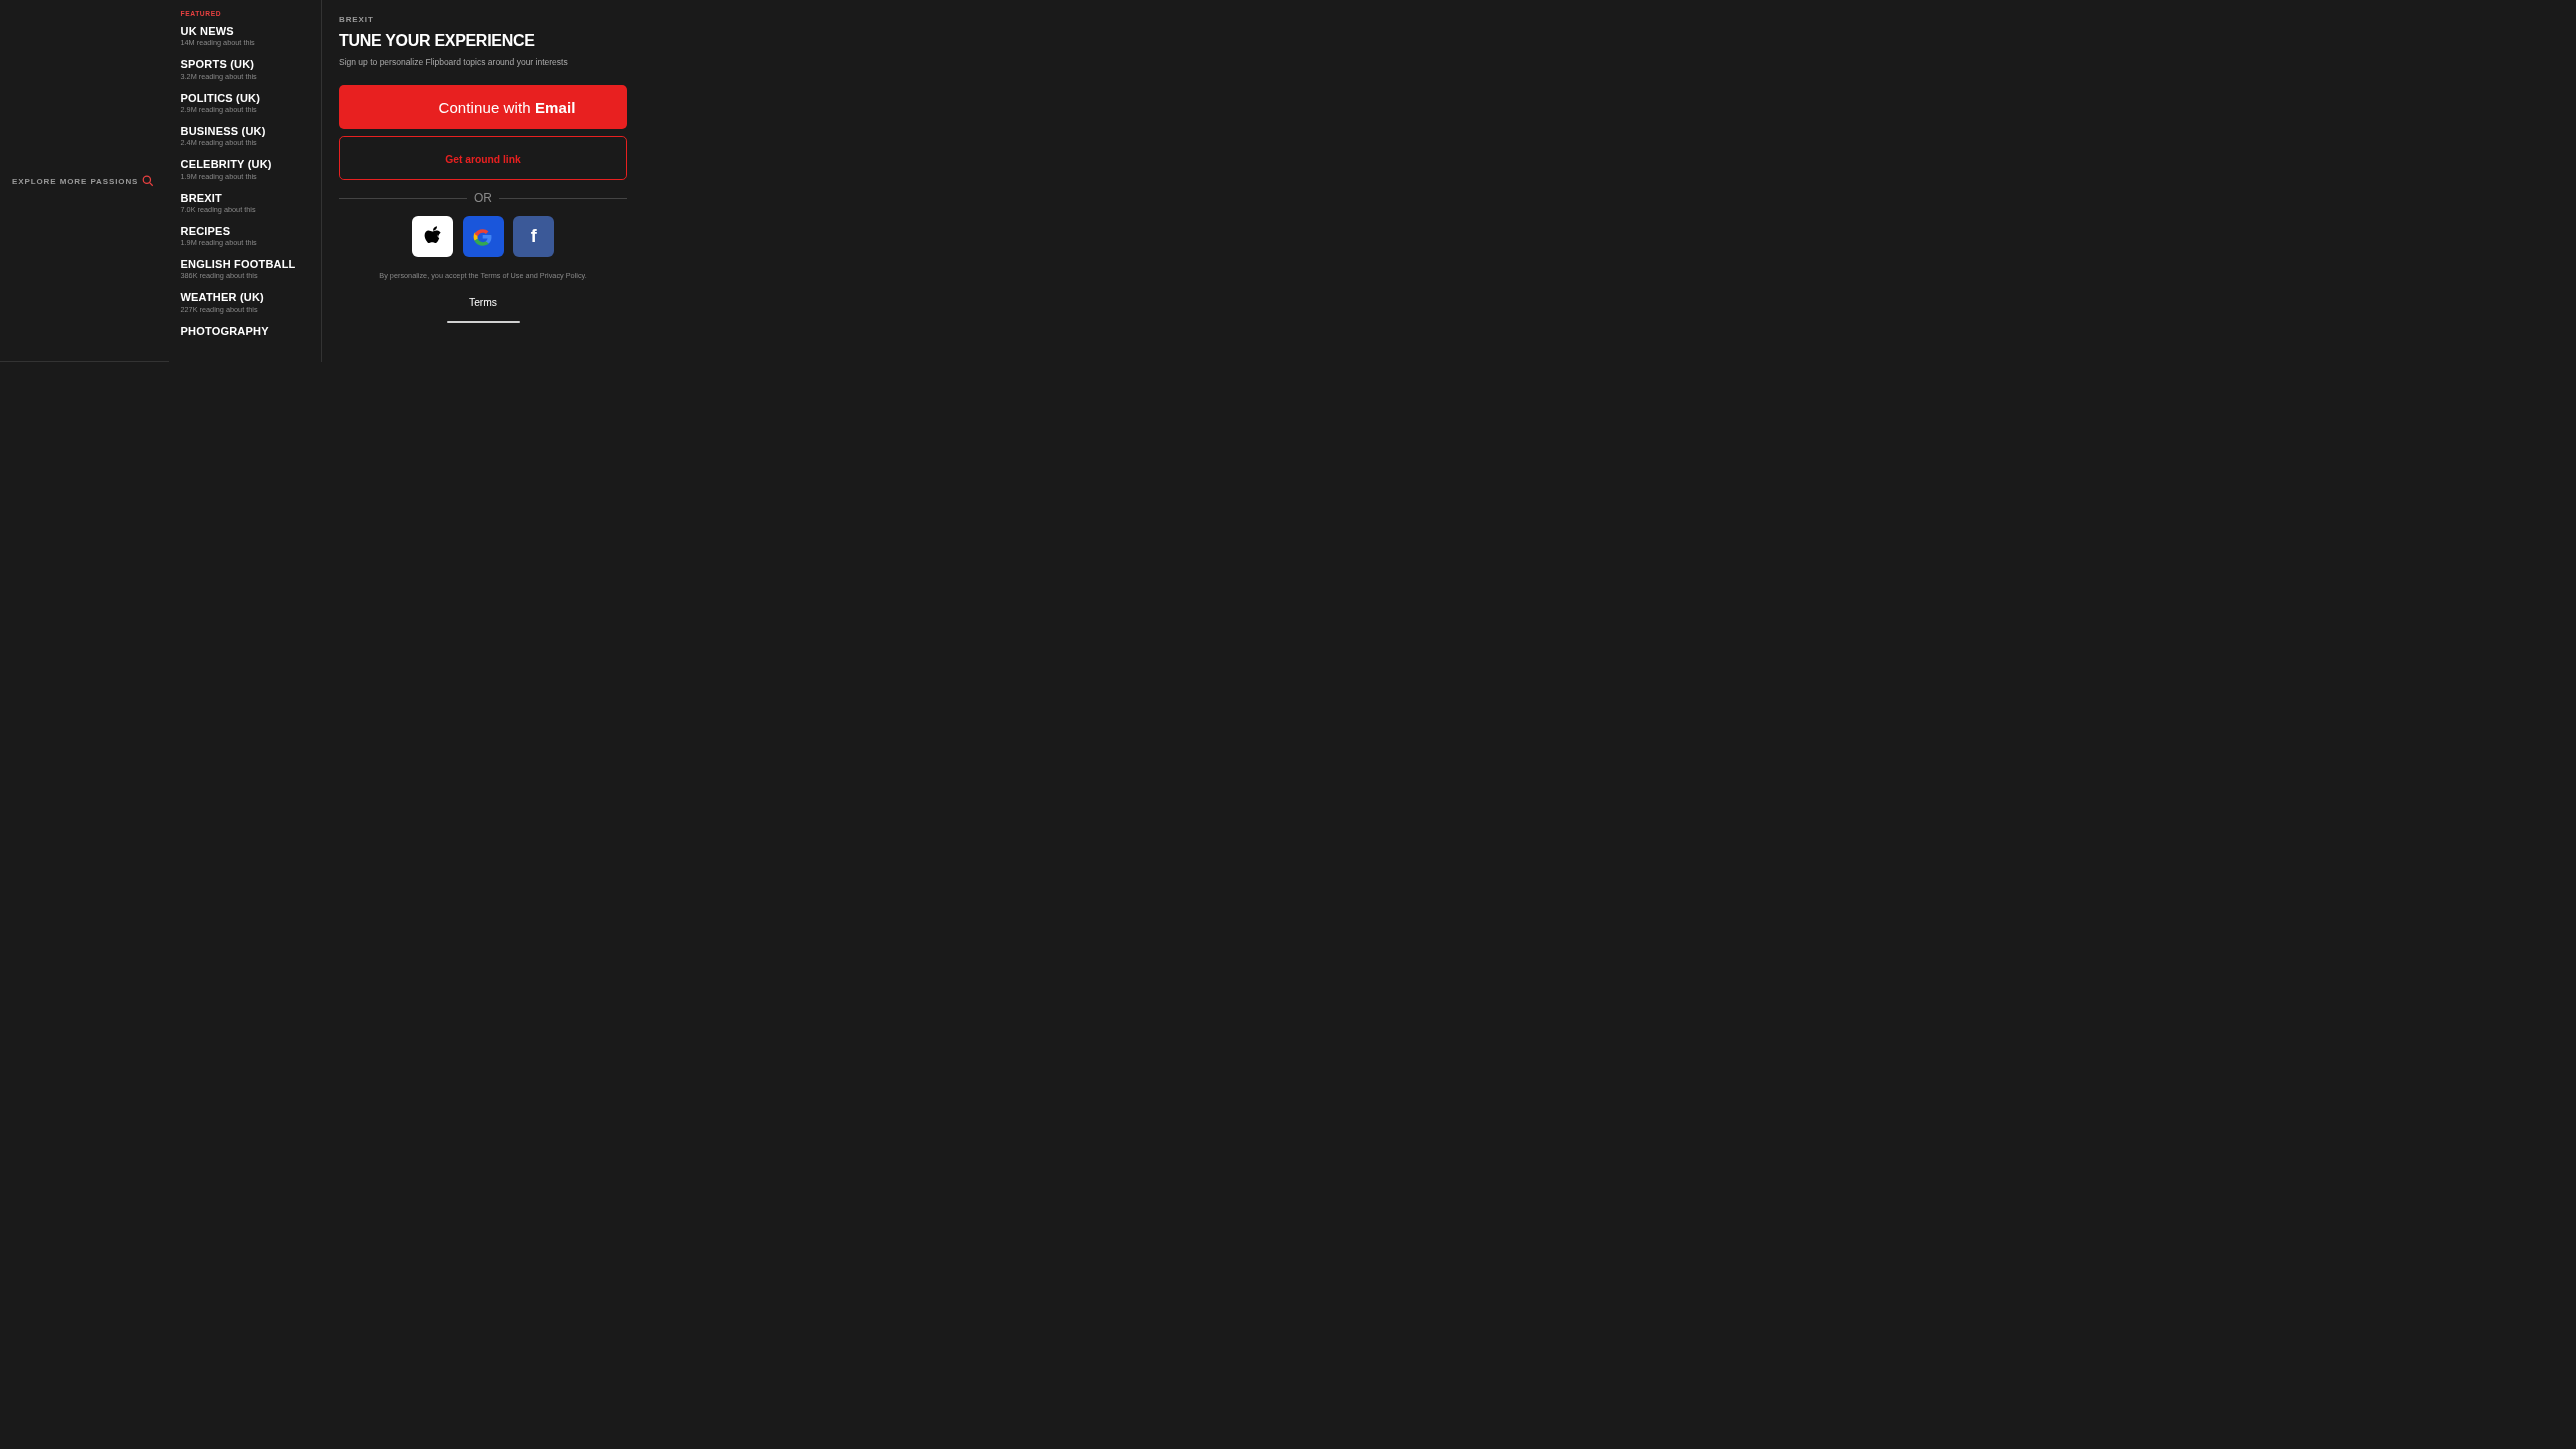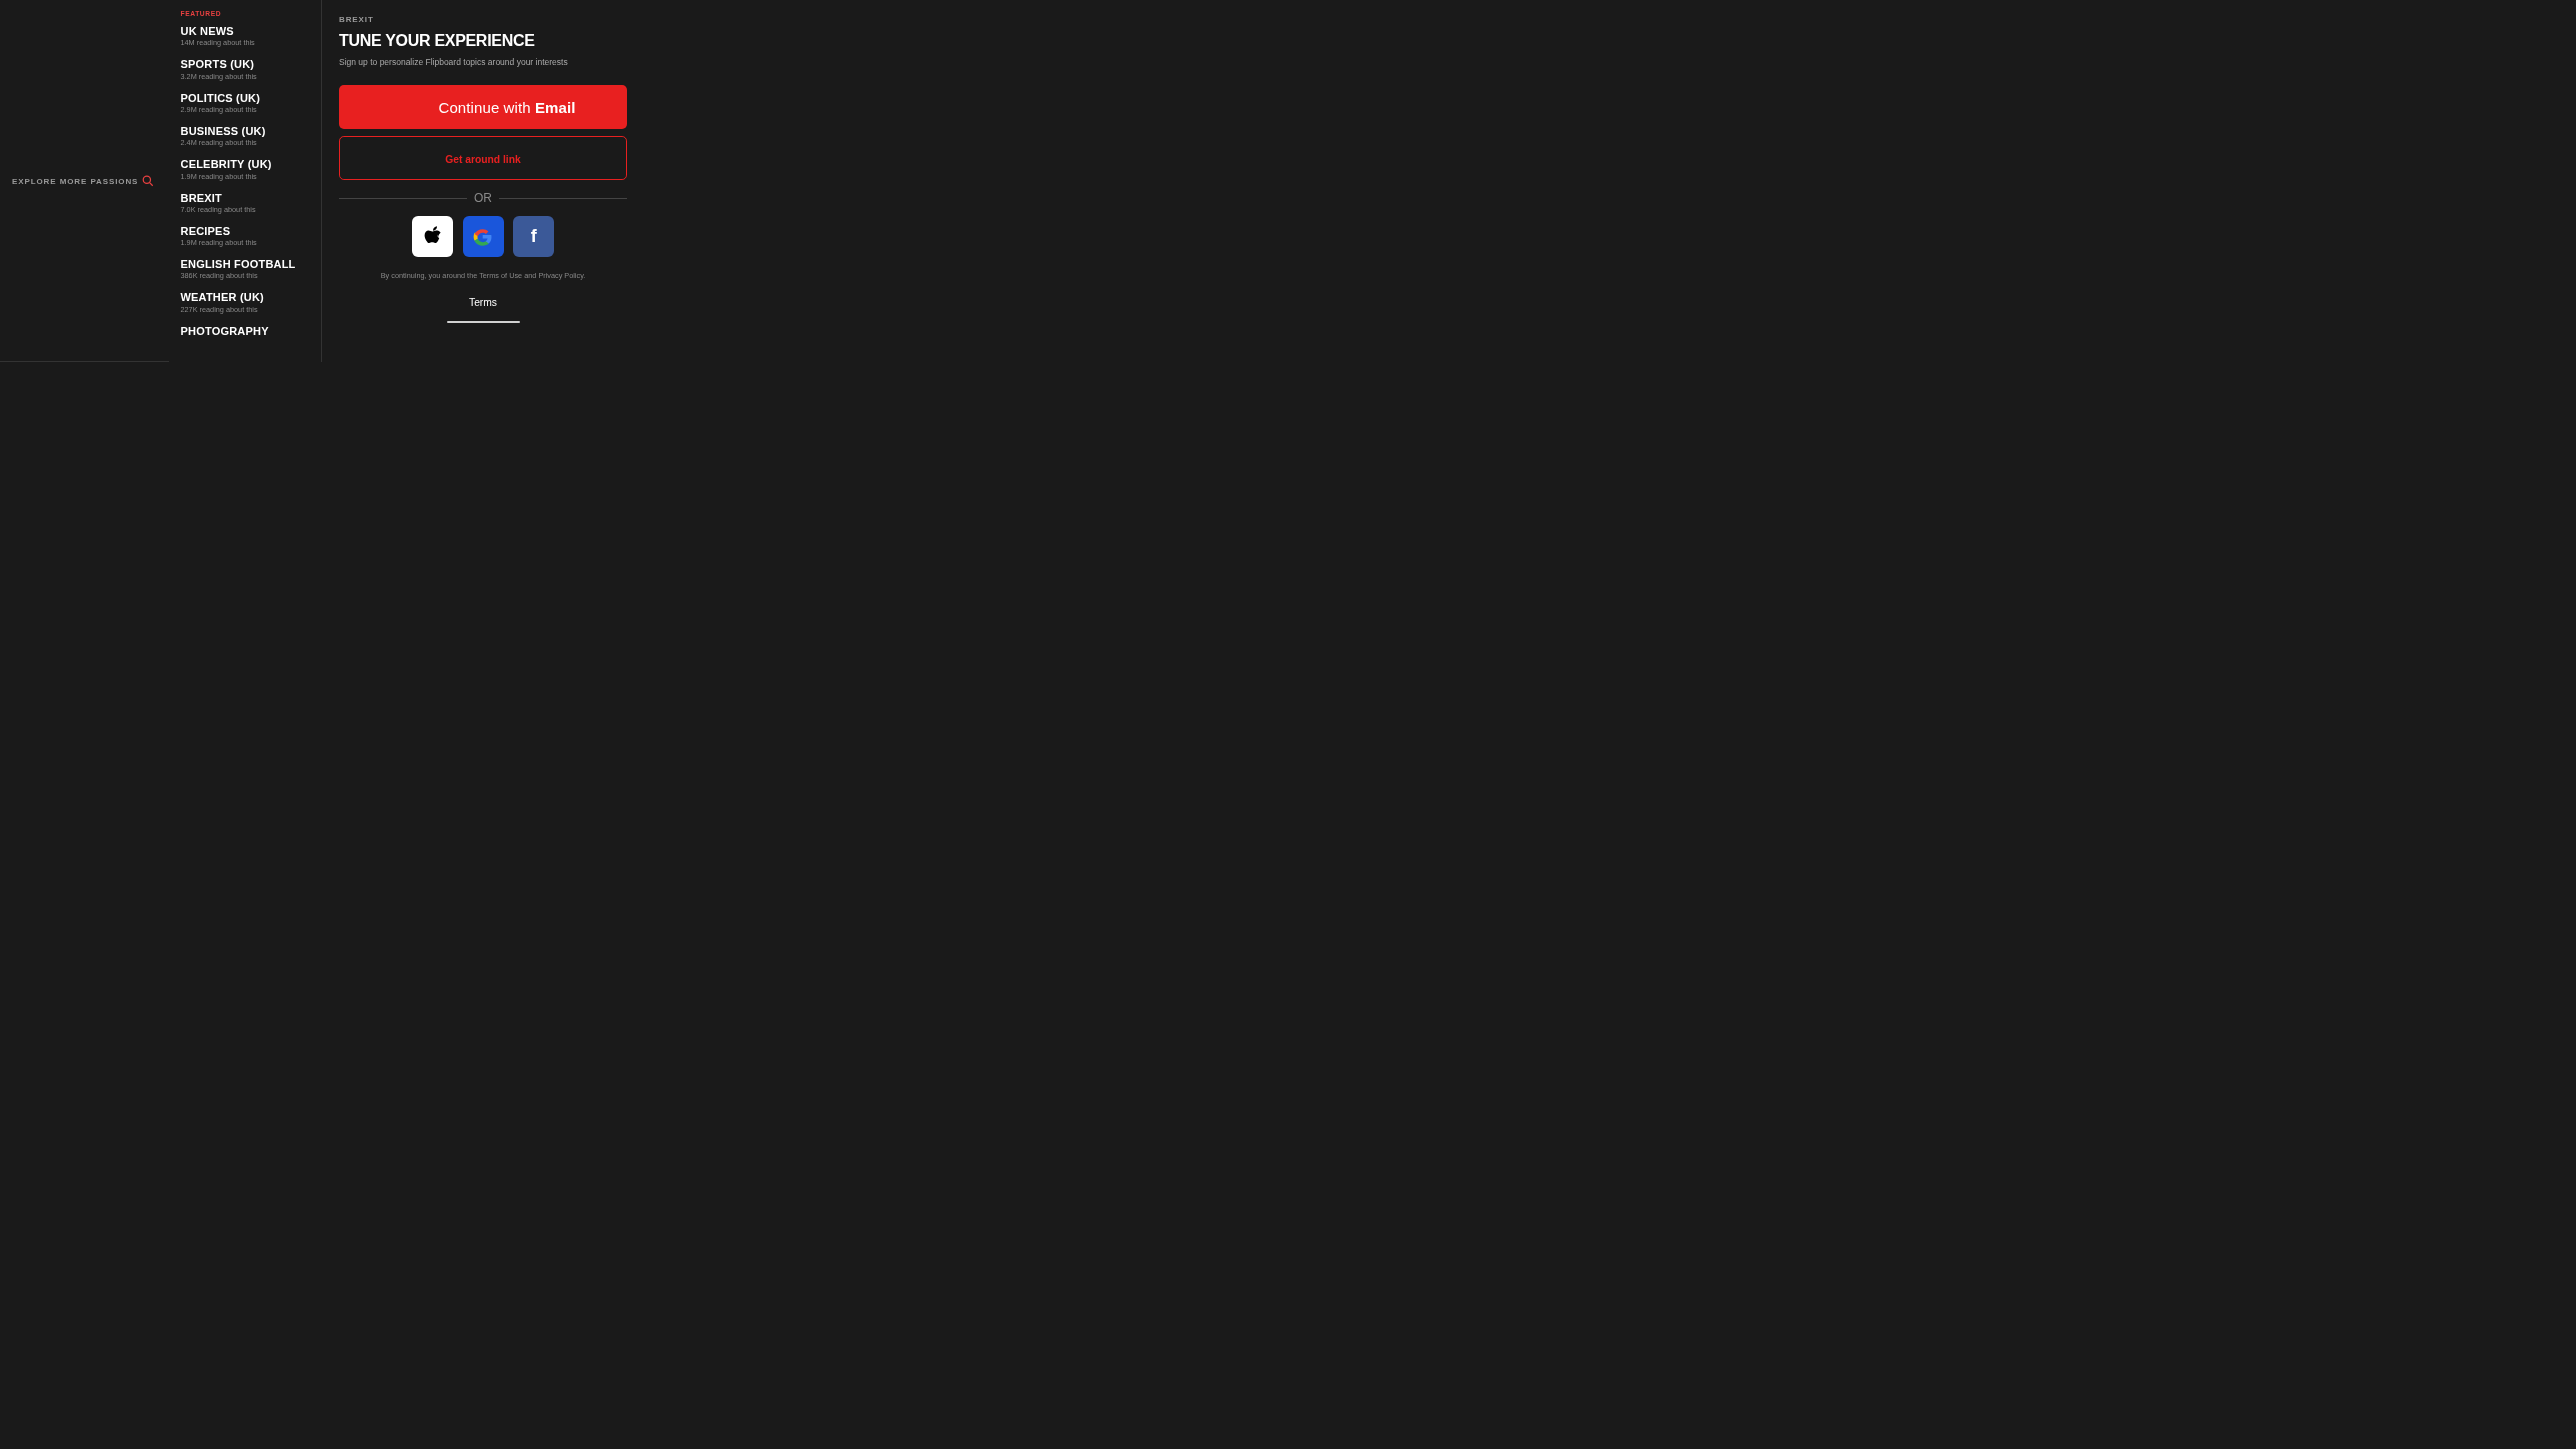--- a/index.html
+++ b/index.html
@@ -354,20 +354,20 @@
         <path d="M16 9.4c2.1 0 4 .7 5.4 2.1l4-4c-2.5-2.3-5.8-3.7-9.4-3.7-5.8 0-10.9 3.1-13.4 7.7l5.3 3.9C9 12 12.2 9.4 16 9.4z" fill="#EA4335"></path>
       </svg>
     </button>
 
     <button class="social-btn social-btn-facebook">
       <span class="facebook-icon">f</span>
     </button>
   </div>
 
   <div class="terms-text">
-    <span>By continuing, you around the </span><span class="terms-link">Terms of Use</span><span> and </span><span class="terms-link">Privacy Policy</span><span>.</span>
+    <span>By personalize, you accept the </span><span class="terms-link">Terms of Use</span><span> and </span><span class="terms-link">Privacy Policy</span><span>.</span>
   </div>
 
   <button class="close-btn">Terms</button>
 
   <div class="home-indicator"></div>
 </div>
 
 
 </body></html>

